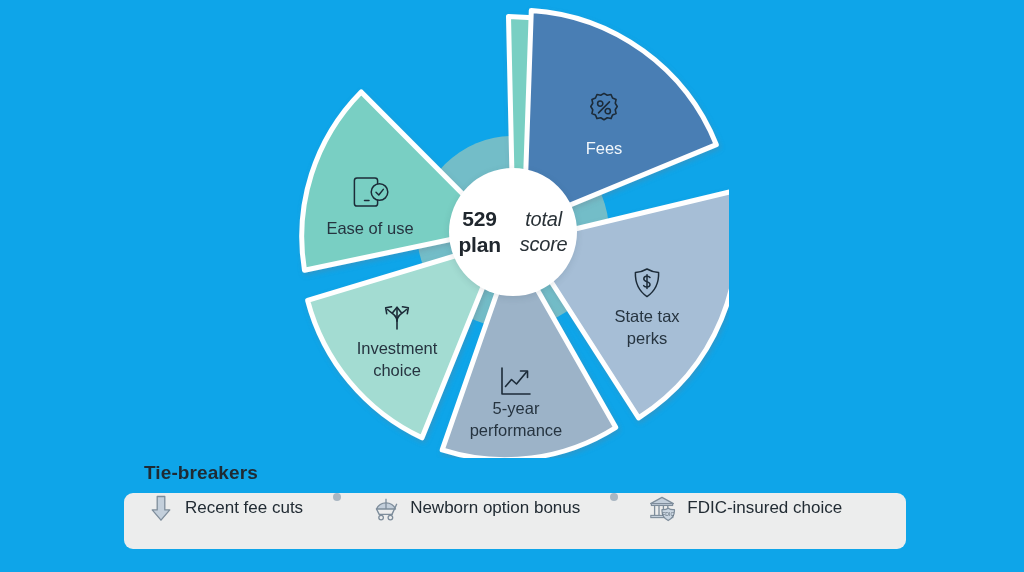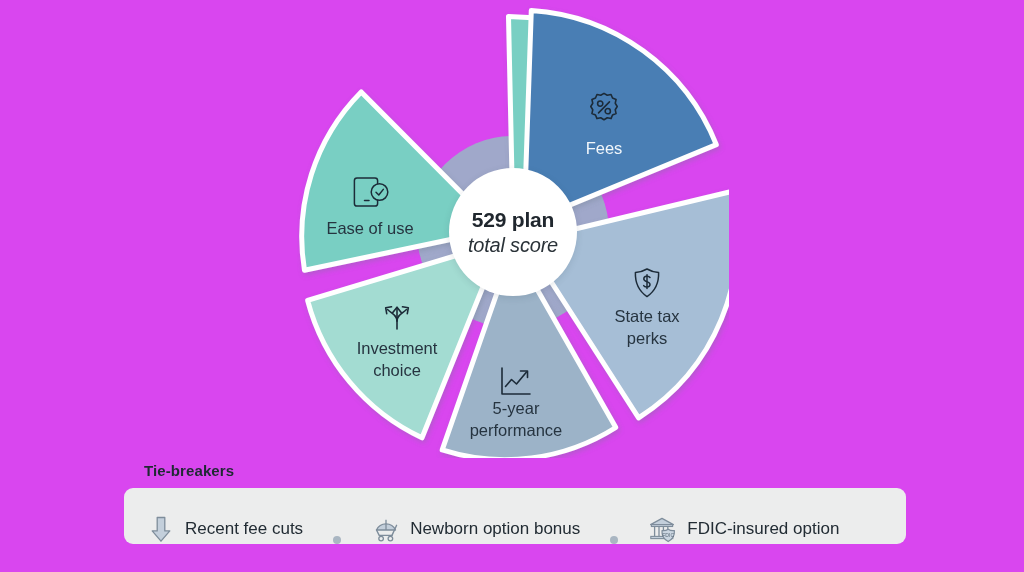--- a/index.html
+++ b/index.html
@@ -5,21 +5,21 @@
   * { box-sizing: border-box; margin: 0; padding: 0; }
   html, body {
     width: 1024px; height: 572px;
     background: #fdfdfd;
     font-family: "Liberation Sans", sans-serif;
     overflow: hidden;
   }
   #stage {
     position: relative;
     width: 1024px; height: 572px;
-    background: #d946ef;
+    background: #0ea5e9;
     padding-left: 37px;
   }
 
   
   #chart-wrap {
     position: absolute;
     left: 297px; top: 2px;
     width: 432px; height: 456px;
   }
   #chart-svg { display: block; width: 432px; height: 456px; }
@@ -34,47 +34,47 @@
   .seg-label.light { fill: #f2f7fb; }
 
   
   #hub {
     position: absolute;
     left: 152px; top: 166px;
     width: 128px; height: 128px;
     border-radius: 50%;
     background: #ffffff;
     box-shadow: 0 2px 7px rgba(40,60,80,.13);
-    display: flex; flex-direction: column;
+    display: flex; flex-direction: row;
     align-items: center; justify-content: center;
     text-align: center;
     line-height: 1.24;
   }
   #hub .l1 {
     font-size: 21px; font-weight: bold; color: #20272e;
     letter-spacing: -.2px;
   }
   #hub .l2 { font-size: 20px; color: #2a3238; letter-spacing: -.2px; font-style: italic; }
 
   
   #tb {
     position: absolute;
     left: 124px; top: 462px;
     width: 782px;
   }
   #tb-title {
-    font-size: 15px; font-weight: bold; color: #1f2a33;
+    font-size: 19px; font-weight: bold; color: #1f2a33;
     letter-spacing: .1px;
     margin: 0 0 9px 20px;
   }
   #tb-bar {
     height: 56px;
     background: #eceded;
     border-radius: 9px;
-    display: flex; align-items: flex-end;
+    display: flex; align-items: flex-start;
     padding: 0 22px;
   }
   .tb-item { display: flex; align-items: center; gap: 9px; }
   .tb-item .lbl { font-size: 17px; color: #222c34; white-space: nowrap; }
   .tb-dot {
     width: 8px; height: 8px; border-radius: 50%;
     background: #a9b6c2;
     margin: 0 30px;
     flex: none;
   }
@@ -216,18 +216,18 @@
           <g stroke="#7e8d9b" stroke-width="1.3">
             <line x1="6.6" y1="12.8" x2="6.6" y2="22.4"></line>
             <line x1="11.0" y1="12.8" x2="11.0" y2="22.4"></line>
             <line x1="15.4" y1="12.8" x2="15.4" y2="22.4"></line>
             <line x1="19.8" y1="12.8" x2="19.8" y2="22.4"></line>
           </g>
           <rect x="2.8" y="22.4" width="22.0" height="2.2" fill="#c3cfdb" stroke="#7e8d9b" stroke-width="1.1"></rect>
           <path d="M20.2 15.2 C 22.0 16.4 24.4 16.8 26.4 16.5 C 26.8 21.2 24.8 25.0 20.2 27.6 C 15.6 25.0 13.6 21.2 14.0 16.5 C 16.0 16.8 18.4 16.4 20.2 15.2 Z" fill="#cbd6e1" stroke="#7e8d9b" stroke-width="1.2" stroke-linejoin="round"></path>
           <text x="20.2" y="22.8" font-family="'Liberation Sans',sans-serif" font-size="5.2" fill="#5e6d7b" text-anchor="middle">FDIC</text>
         </svg>
-        <span class="lbl">FDIC-insured option</span>
+        <span class="lbl">FDIC-insured choice</span>
       </div>
     </div>
   </div>
 
 </div>
 
 </body></html>

